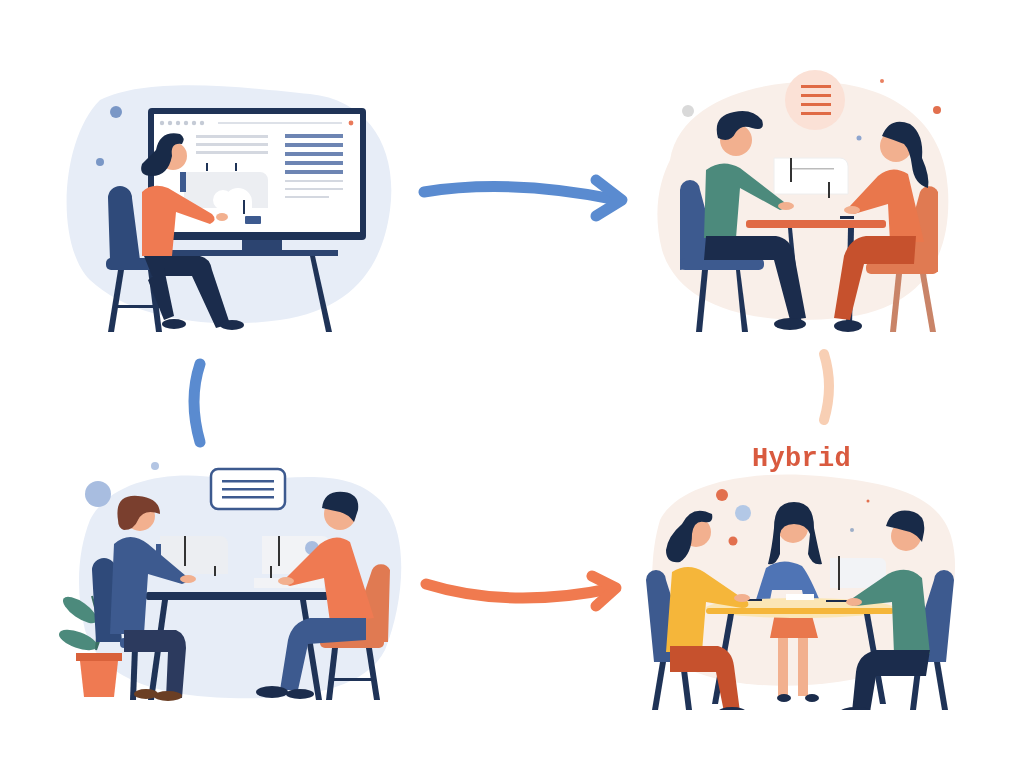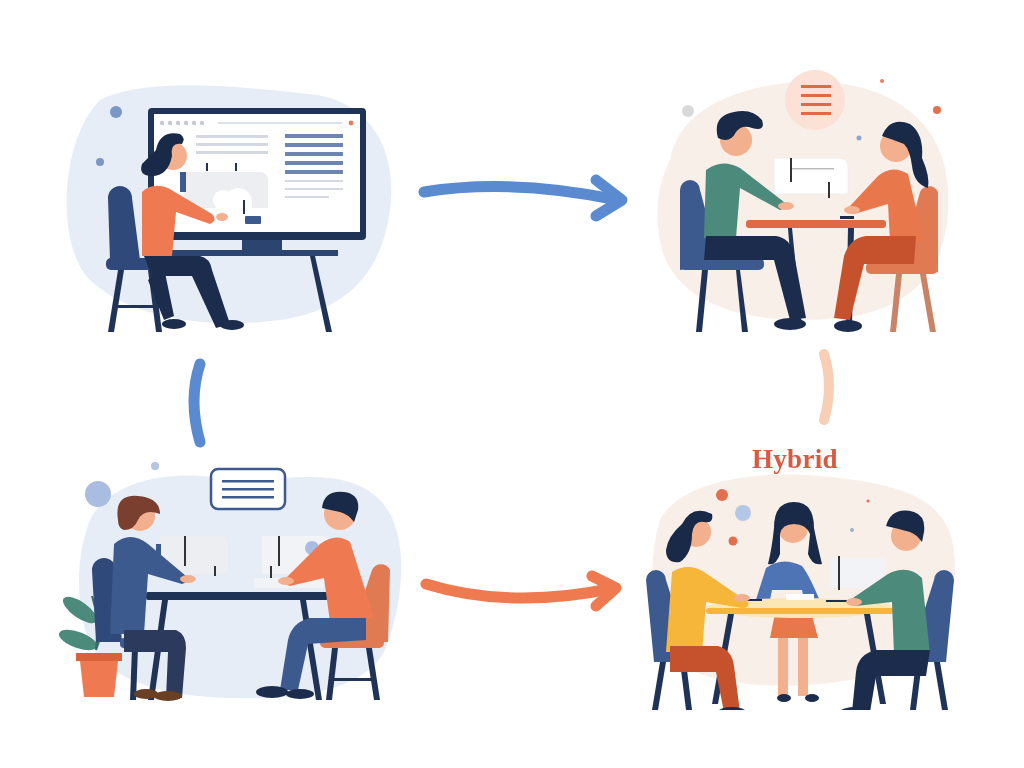--- a/index.html
+++ b/index.html
@@ -1,20 +1,20 @@
 <!DOCTYPE html>
 <html><head>
 <meta charset="utf-8">
 <style>
   html,body{margin:0;padding:0;background:#ffffff;}
   body{width:1024px;height:768px;position:relative;overflow:hidden;font-family:"Liberation Sans",sans-serif;}
   .scene{position:absolute;}
   .scene svg{display:block;}
   .connector{position:absolute;}
-  .hybrid-label{position:absolute;left:752px;top:444px;font-family:Liberation Serif, serif;font-weight:bold;font-size:27px;letter-spacing:0.3px;}
+  .hybrid-label{position:absolute;left:752px;top:444px;font-family:Liberation Mono, monospace;font-weight:bold;font-size:27px;letter-spacing:0.3px;}
 </style>
 </head>
 <body>
 
 <div class="scene" style="left:60px;top:80px;width:340px;height:260px;">
   <svg width="340" height="260" viewBox="0 0 340 260">
     <path d="M40,20 C90,-5 190,8 250,14 C310,20 338,70 330,130 C322,190 290,230 220,240 C150,250 70,238 30,200 C-5,165 0,60 40,20 Z" fill="#e7edf7"></path>
     <circle cx="56" cy="32" r="6" fill="#7a97c6"></circle>
     <circle cx="40" cy="82" r="4" fill="#7a97c6"></circle>
 

